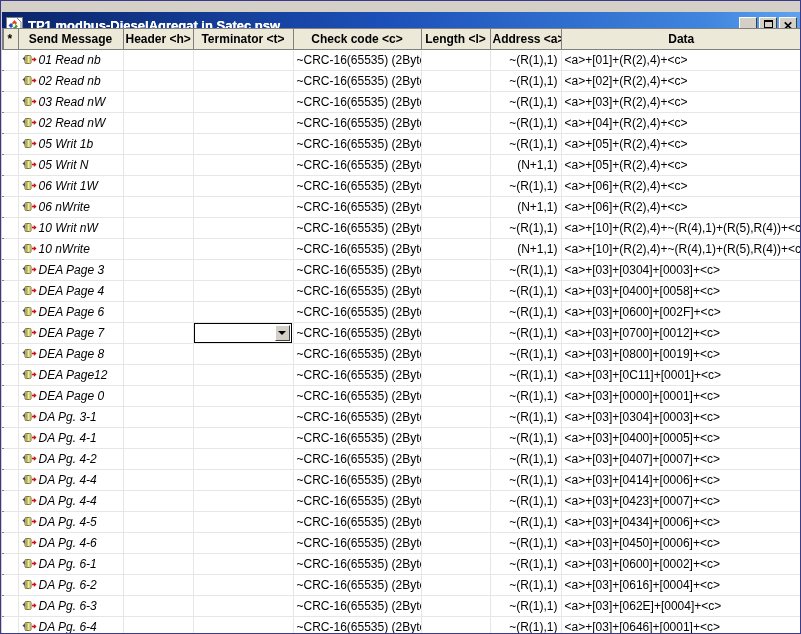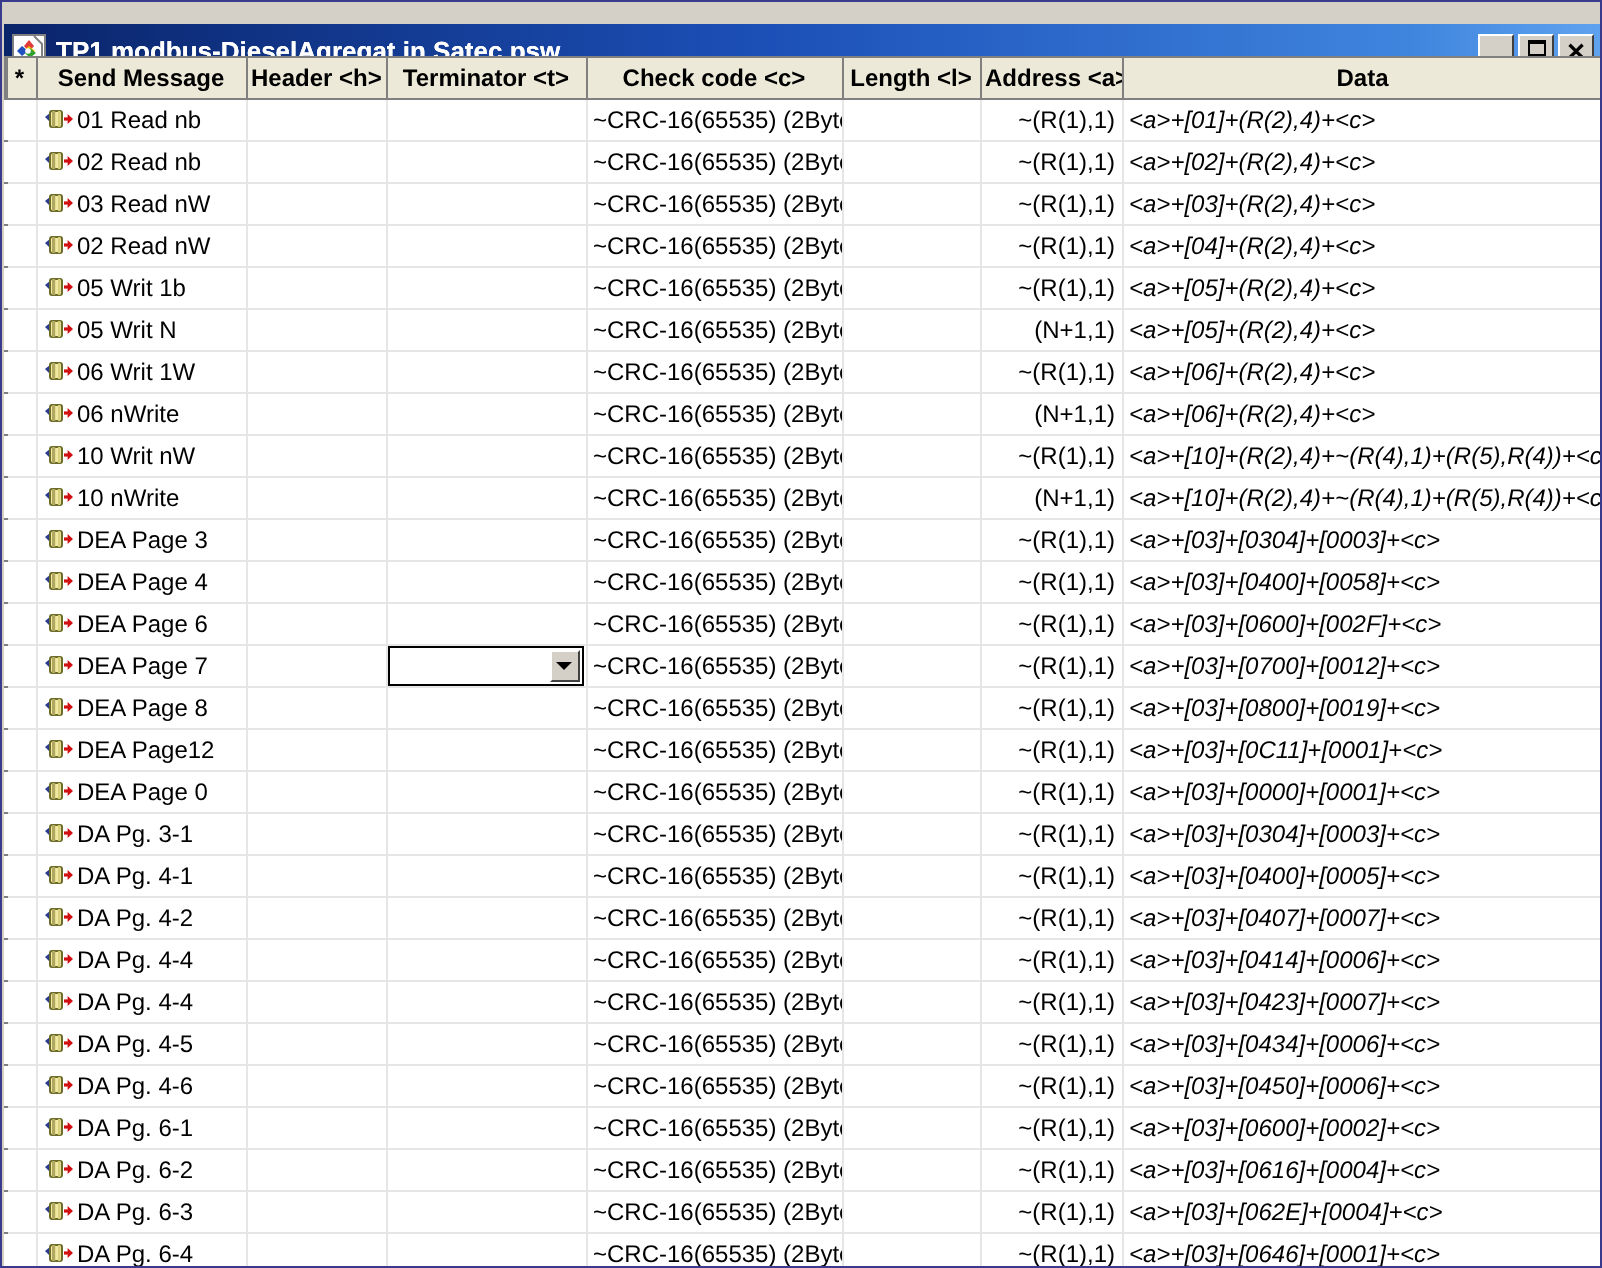--- a/index.html
+++ b/index.html
@@ -160,30 +160,29 @@
     overflow: hidden;
     vertical-align: middle;
     background: #ffffff;
   }
   td.c-star {
     border-right: 1px solid #9a9a9a;
     padding: 0;
     text-align: center;
     position: relative;
   }
-  td.c-send { text-align: center; padding-left: 2px; }
+  td.c-send { text-align: center; padding-left: 2px; font-style: italic; }
   td.c-header, td.c-term, td.c-len { text-align: left; }
   td.c-check { text-align: center; }
   td.c-addr { text-align: right; }
   td.c-data {
     text-align: left;
     color: #2a2a8f;
     padding-left: 4px;
     border-right: none;
-    font-style: italic;
   }
 
   
   .row-icon {
     display: inline-block;
     width: 15px;
     height: 13px;
     position: relative;
     vertical-align: middle;
   }

